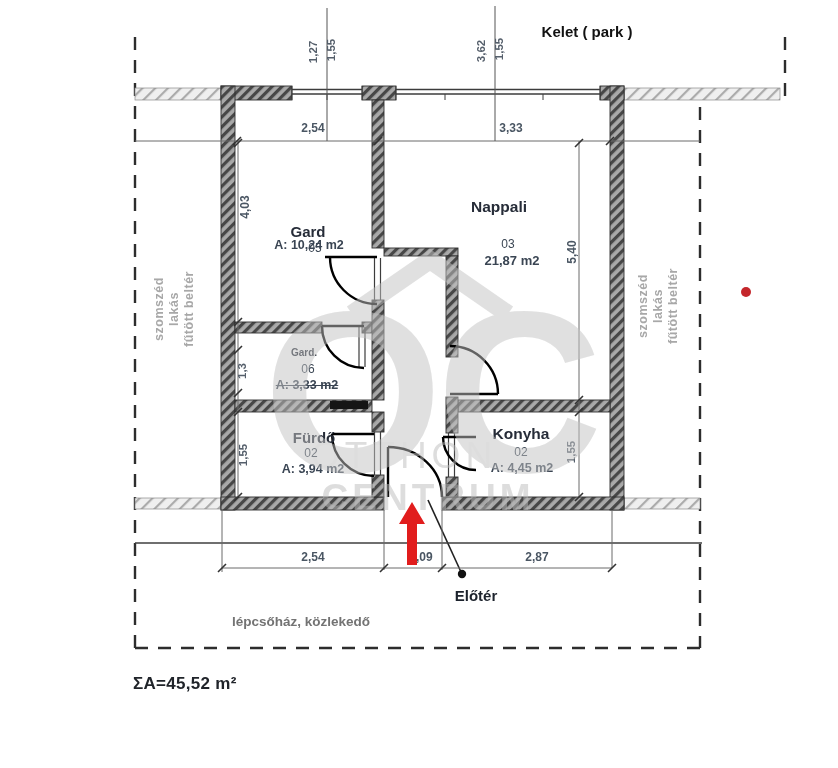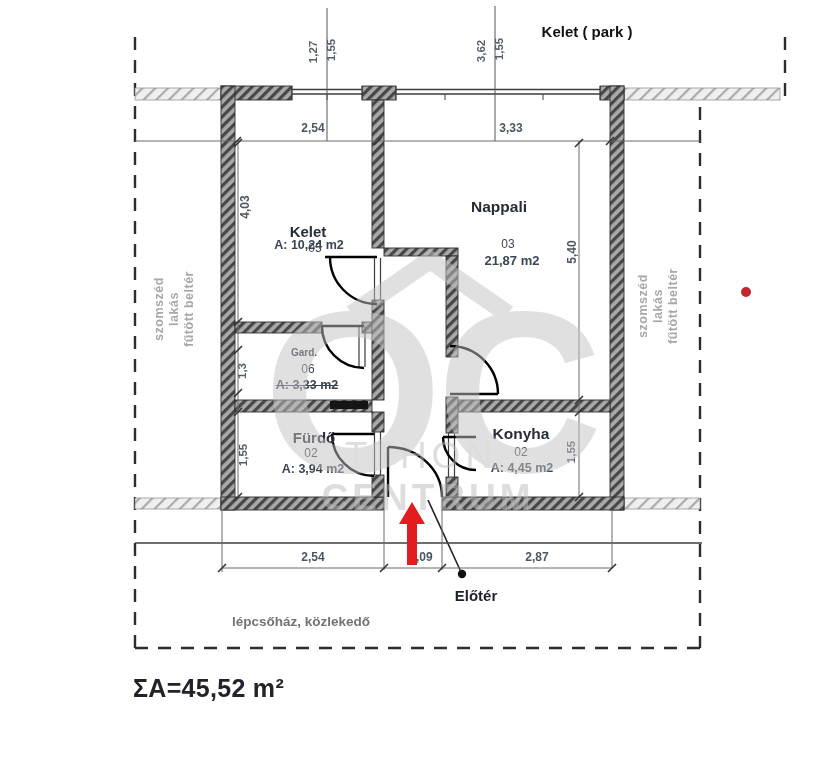--- a/index.html
+++ b/index.html
@@ -19,21 +19,21 @@
   .dim-sm{font-size:11.5px;color:#555f6b;font-weight:600;}
   .kelet{font-size:15px;font-weight:bold;color:#111;}
   .graylab{font-size:13.5px;color:#737373;font-weight:bold;}
   .neighbor{
     position:absolute;z-index:20;color:#a8a8a8;font-weight:bold;font-size:12.5px;
     line-height:15px;text-align:center;transform:translate(-50%,-50%) rotate(-90deg);
     white-space:nowrap;letter-spacing:0.5px;
   }
   .eloter{font-size:15px;font-weight:bold;color:#1c222c;z-index:45;}
   .total{
-    position:absolute;left:133px;top:674px;font-size:25px;font-weight:bold;color:#20242a;
+    position:absolute;left:133px;top:674px;font-size:17px;font-weight:bold;color:#20242a;
     z-index:20;letter-spacing:0.3px;
   }
   .watermark{
     position:absolute;left:0;top:0;width:740px;height:768px;z-index:30;
     opacity:0.5;pointer-events:none;
   }
   .wm-oc{
     position:absolute;left:430px;top:392px;transform:translate(-50%,-50%);
     font-size:230px;font-weight:bold;color:#c3c3c3;letter-spacing:-6px;
   }
@@ -156,21 +156,21 @@
         <path d="M233,145 L241,137 M374,145 L382,137 M606,145 L614,137"></path>
         <path d="M218,572 L226,564 M380,572 L388,564 M438,572 L446,564 M608,572 L616,564"></path>
         <path d="M234,147 L242,139 M234,326 L242,318 M234,354 L242,346 M234,397 L242,389 M234,416 L242,408 M234,501 L242,493"></path>
         <path d="M575,147 L583,139 M575,404 L583,396 M575,416 L583,408 M575,501 L583,493"></path>
       </g>
     </g>
   </svg>
 
   <div class="lbl clab kelet" style="left:577px;top:31px">Kelet ( park )</div>
 
-  <div class="lbl clab room-name" style="left:298px;top:231px">Kelet</div>
+  <div class="lbl clab room-name" style="left:298px;top:231px">Gard</div>
   <div class="lbl clab room-num" style="left:305px;top:248px">05</div>
   <div class="lbl clab room-area" style="left:299px;top:245px">A: 10,24 m2</div>
 
   <div class="lbl clab room-name" style="left:489px;top:207px;font-size:15.5px">Nappali</div>
   <div class="lbl clab room-num" style="left:498px;top:244px">03</div>
   <div class="lbl clab room-area" style="left:502px;top:260px;font-size:13px">21,87 m2</div>
 
   <div class="lbl clab room-name" style="left:294px;top:352px;font-size:10px">Gard.</div>
   <div class="lbl clab room-num" style="left:298px;top:369px">06</div>
   <div class="lbl clab room-area" style="left:297px;top:385px;text-decoration:line-through">A: 3,33 m2</div>

